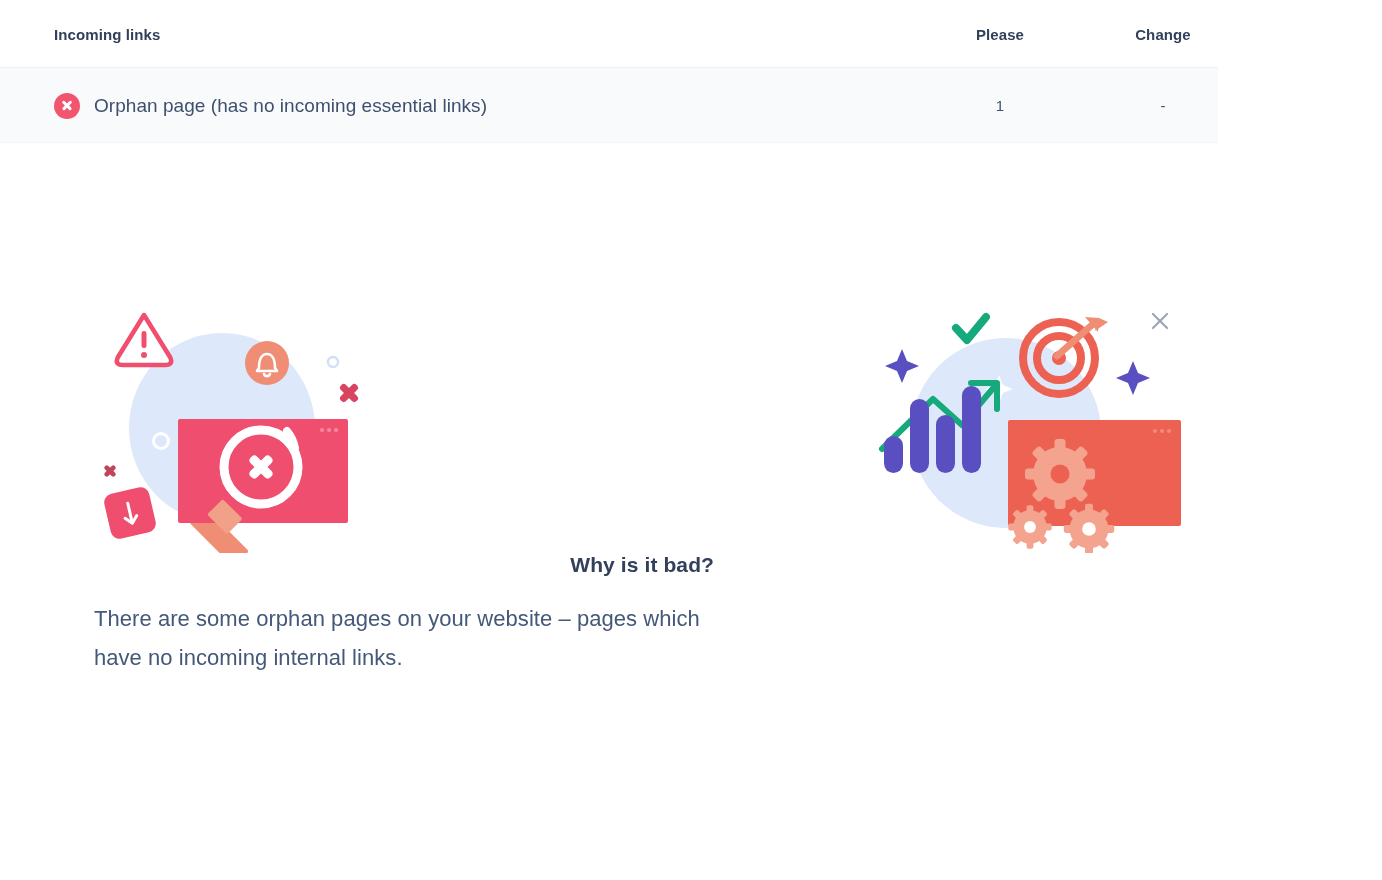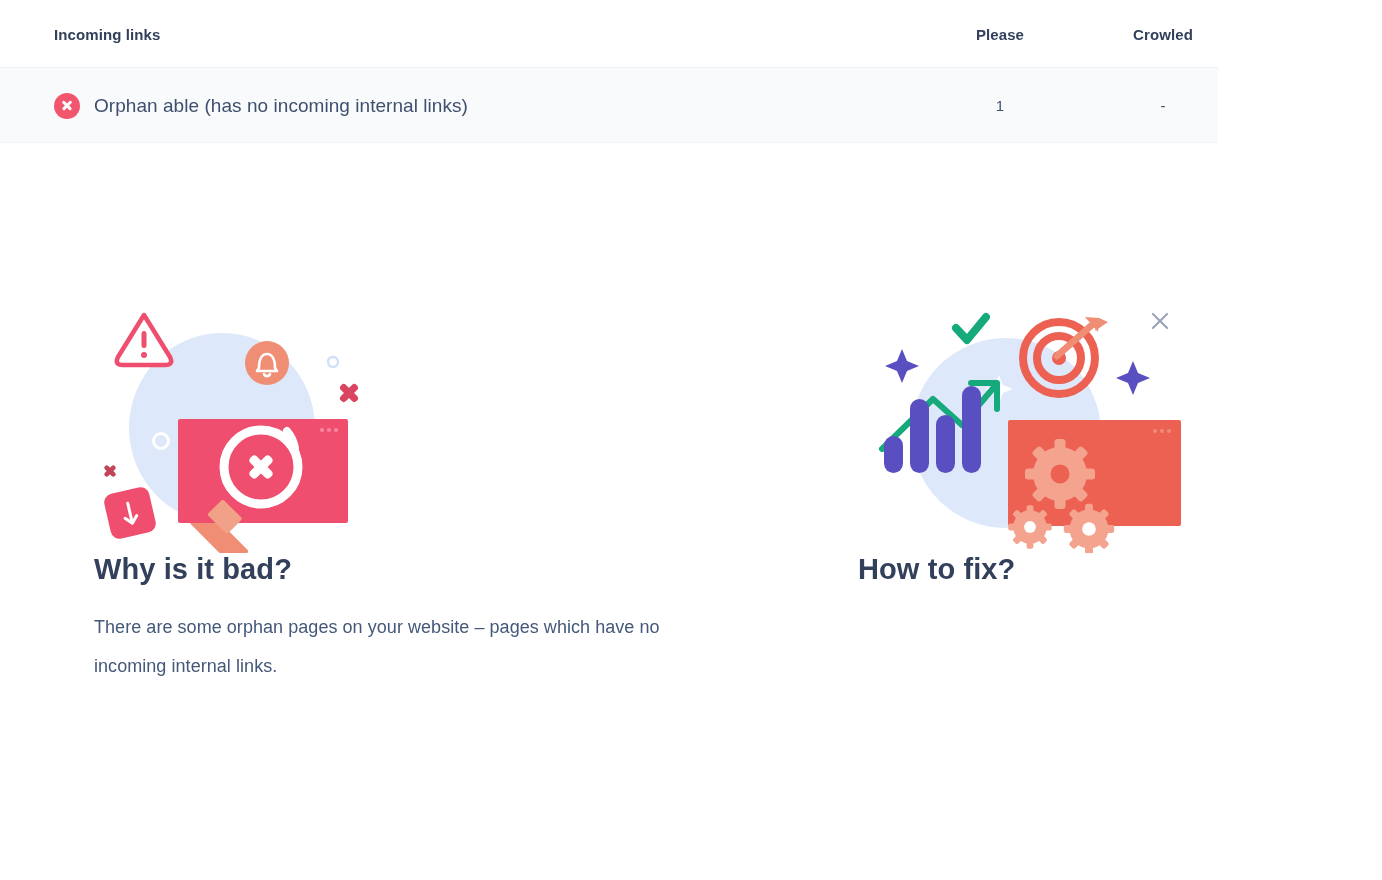--- a/index.html
+++ b/index.html
@@ -118,51 +118,52 @@
   .close-btn:before { transform: rotate(45deg); }
   .close-btn:after  { transform: rotate(-45deg); }
 
   .col-left  { position: absolute; left: 94px;  top: 160px; width: 620px; }
   .col-right { position: absolute; left: 858px; top: 160px; width: 490px; }
 
   .illus { height: 250px; position: relative; }
   .illus svg { display: block; }
 
   .sec-title {
-    font-size: 29px;
+    font-size: 21px;
     font-weight: bold;
     color: #32405b;
     margin: 0 0 22px 0;
     letter-spacing: 0.1px;
+    text-align: right;
   }
   .sec-p {
-    font-size: 18px;
+    font-size: 22px;
     line-height: 39px;
     color: #44587a;
     margin: 0;
     letter-spacing: 0.05px;
   }
   .sec-p + .sec-p { margin-top: 39px; }
 </style>
 </head>
 <body>
 
 <div class="page">
 
   <div class="table-header">
     <div class="th th-incoming">Incoming links</div>
     <div class="th th-crowled">Please</div>
-    <div class="th th-change">Crowled</div>
+    <div class="th th-change">Change</div>
     <div class="th th-info">Info</div>
   </div>
 
   <div class="issue-row">
     <div class="issue-left">
       <span class="err-badge"></span>
-      <span class="issue-title">Orphan able (has no incoming internal links)</span>
+      <span class="issue-title">Orphan page (has no incoming essential links)</span>
     </div>
     <div class="cell cell-crowled">1</div>
     <div class="cell cell-change">-</div>
     <div class="cell cell-info">
       <span class="info-badge">i</span>
     </div>
   </div>
 
   <div class="detail">
 

